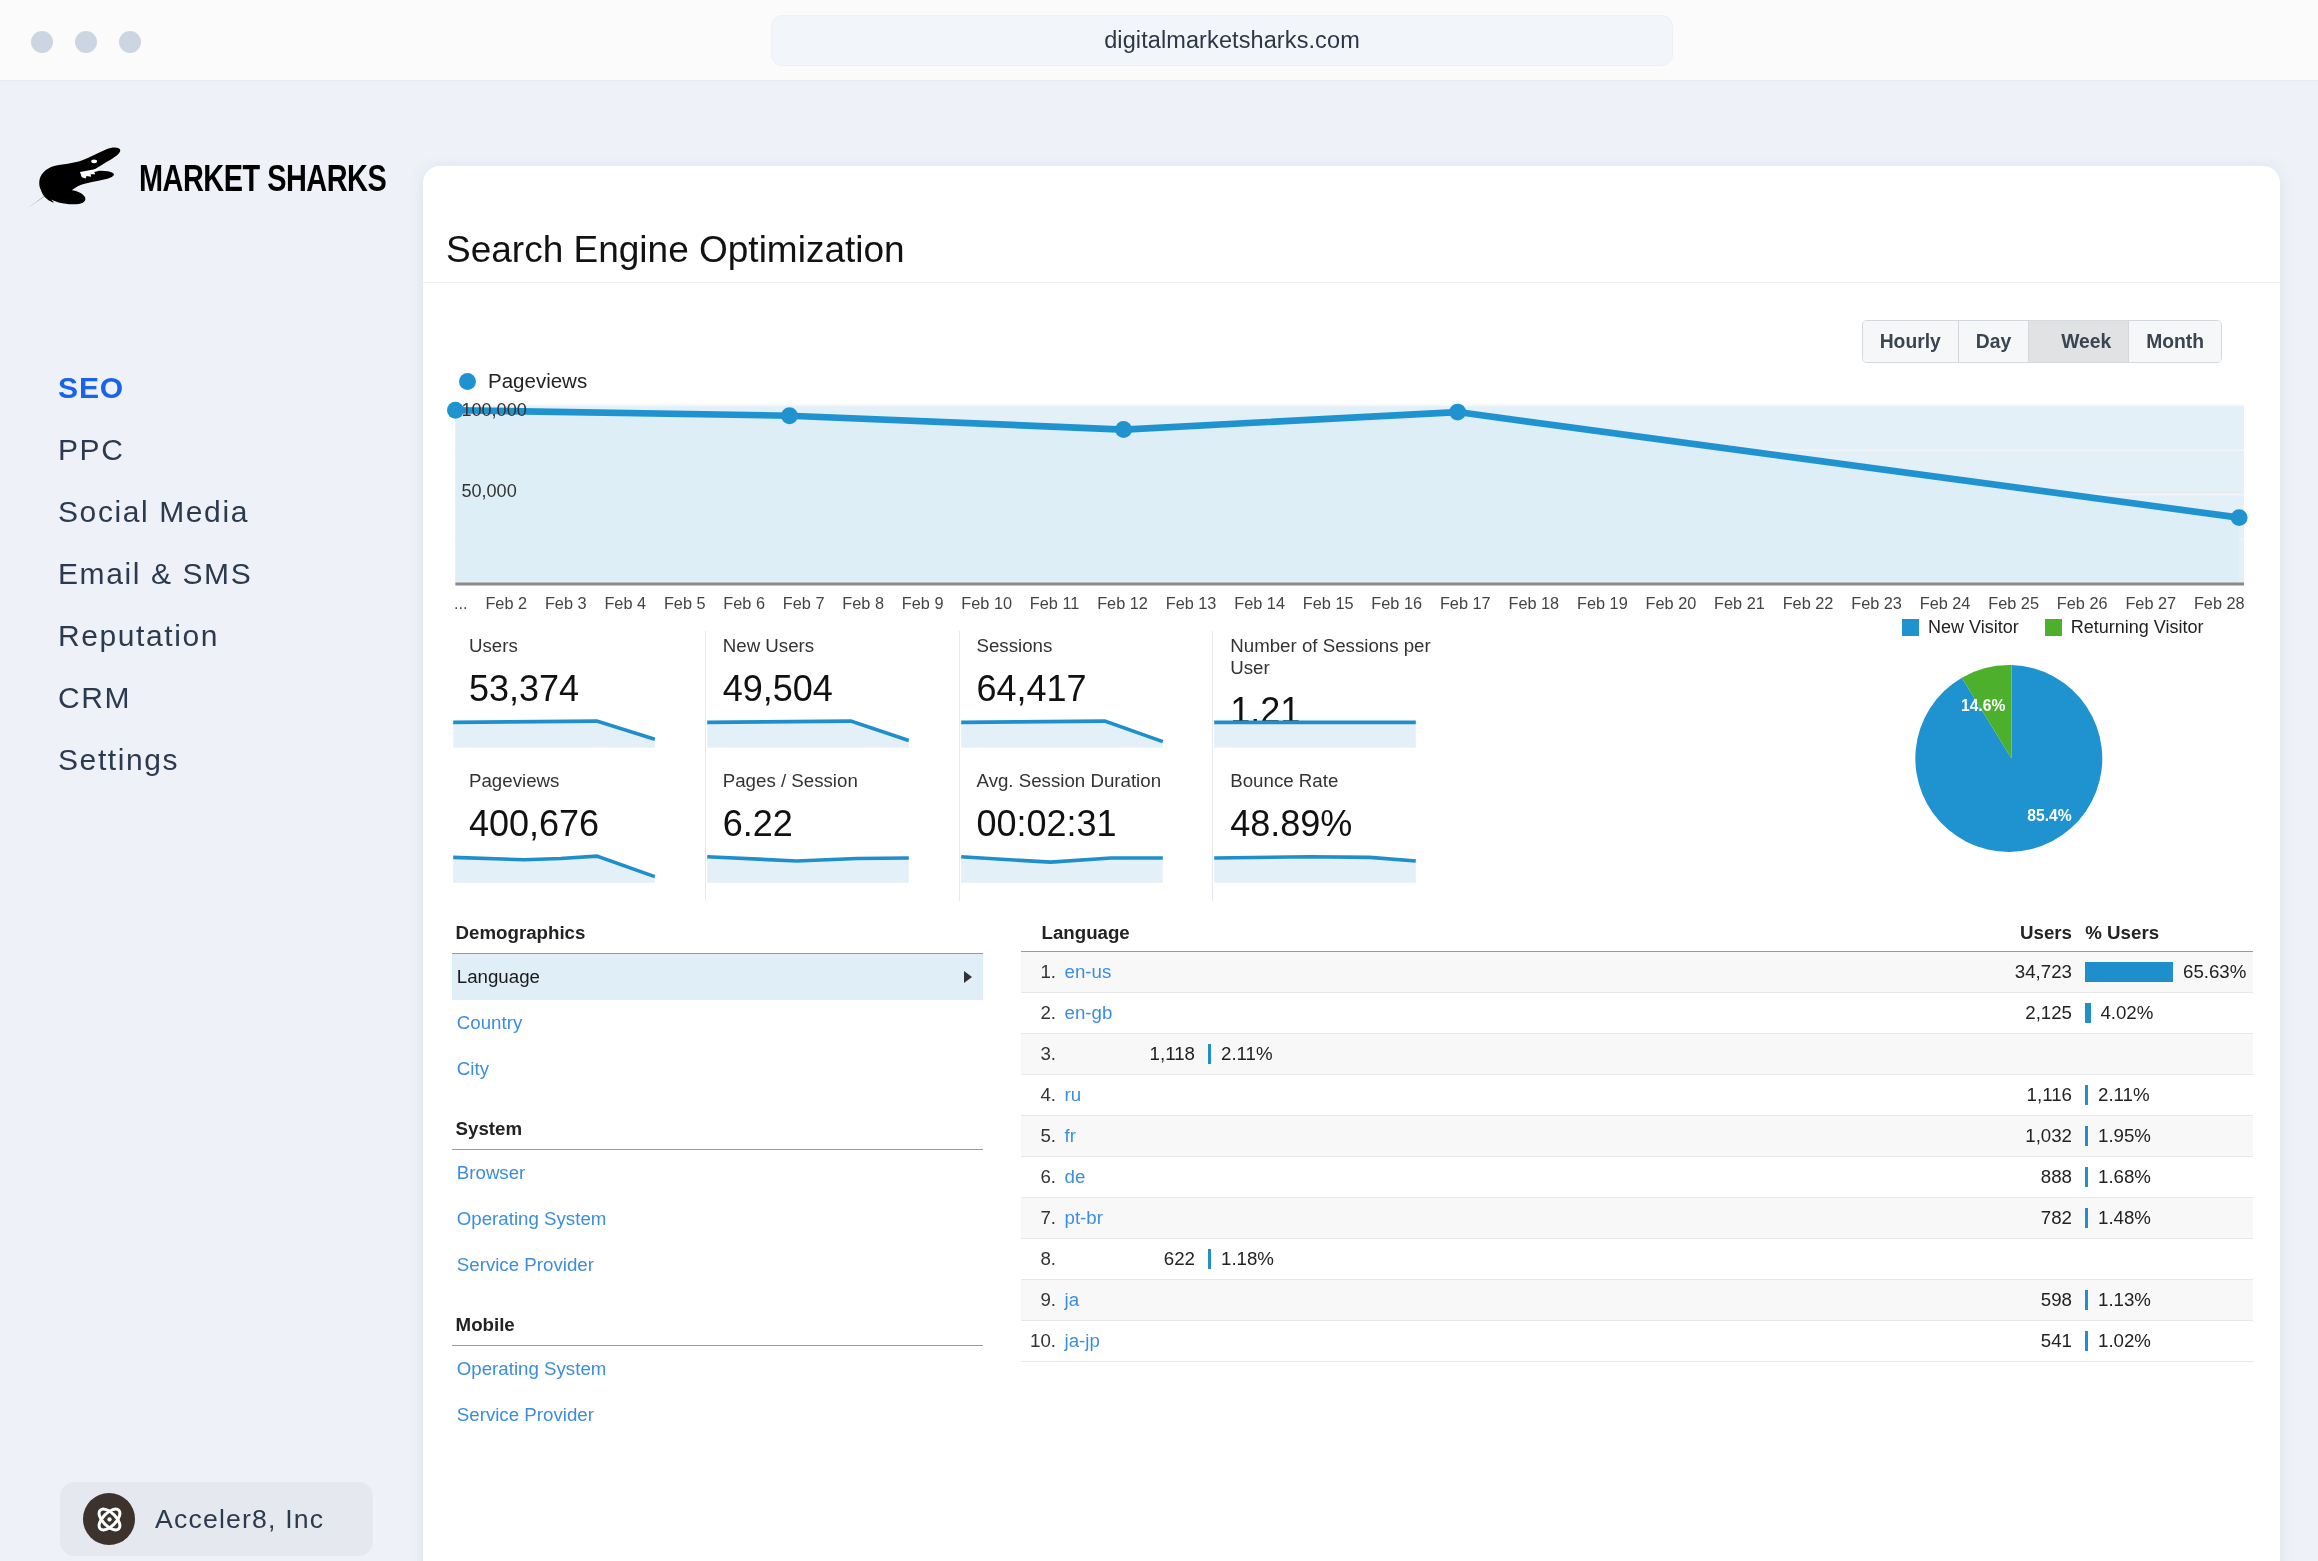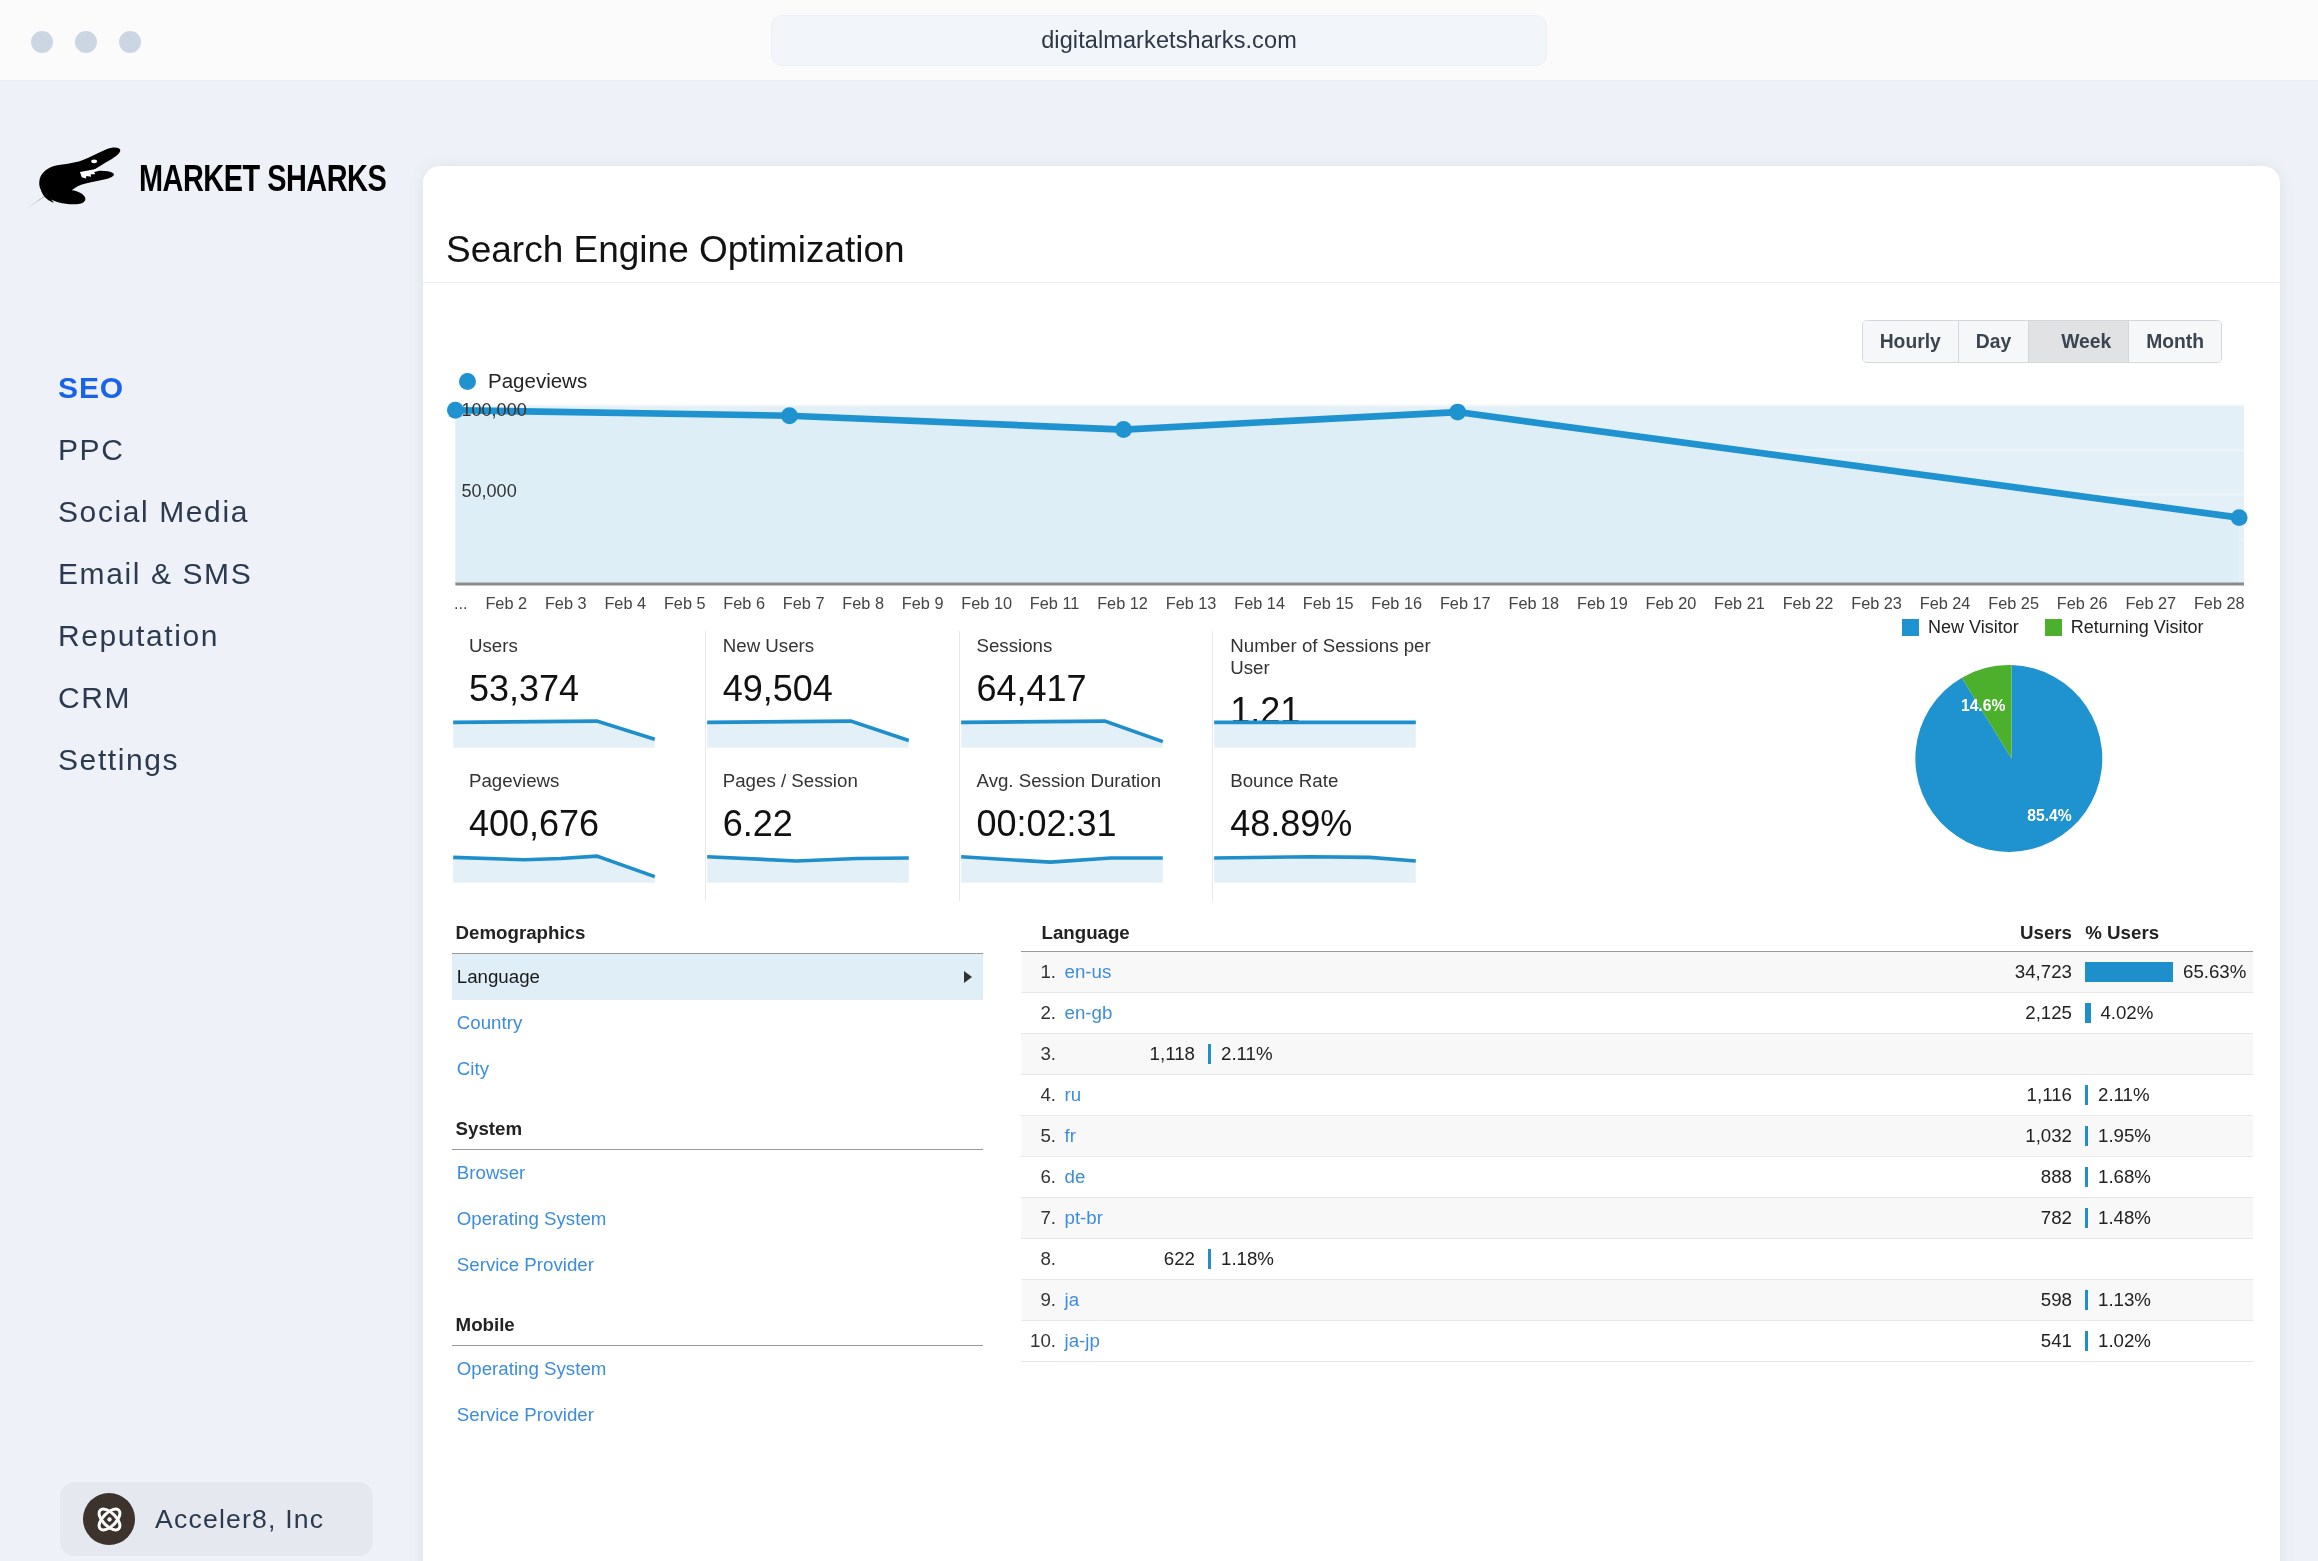--- a/index.html
+++ b/index.html
@@ -12,21 +12,21 @@
 
   
   #browser-chrome {
     position: absolute; left: 0; top: 0; width: 2319px; height: 81px;
     background: #fbfbfb;
     border-bottom: 1.2px solid #e9edf2;
   }
   .traffic-lights { position: absolute; left: 31px; top: 31px; display: flex; gap: 22px; }
   .traffic-dot { width: 22px; height: 22px; border-radius: 50%; background: #ccd6e3; }
   #url-bar {
-    position: absolute; left: 771px; top: 15px; width: 776px; height: 51px;
+    position: absolute; left: 771px; top: 15px; width: 902px; height: 51px;
     background: #f2f5f9; border: 1.2px solid #edf1f6; border-radius: 11px;
     display: flex; align-items: center; justify-content: center; padding-left: 20px;
   }
   #url-bar-text { font-size: 23.5px; color: #2d3748; letter-spacing: 0.1px; }
 
   
   #app-body {
     position: absolute; left: 0; top: 81px; width: 2319px; height: 1481px;
     background: #eef2f8;
   }

